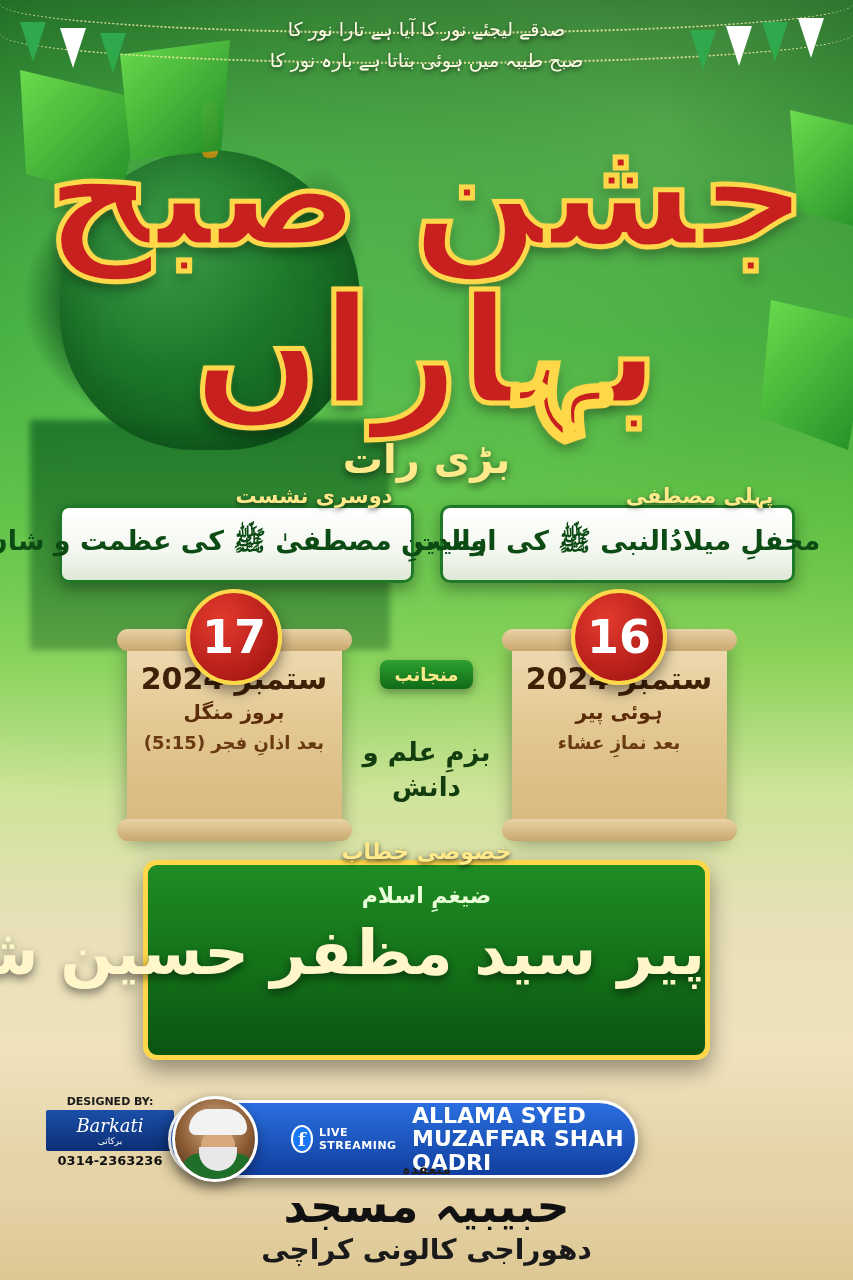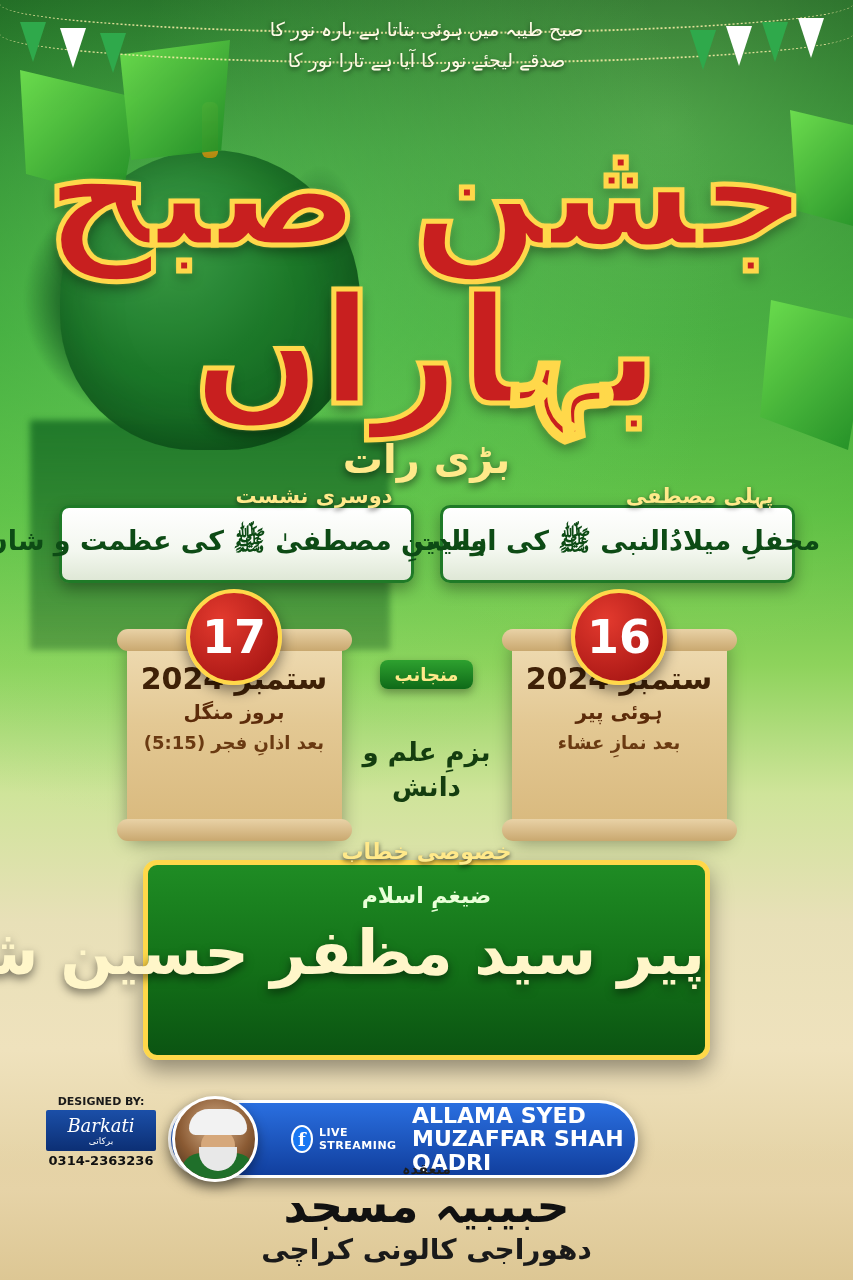--- a/index.html
+++ b/index.html
@@ -201,21 +201,21 @@
   }
   .speaker-panel .name {
     direction: rtl; color: #fff6c9; font-size: 62px; font-weight: bold;
     margin-top: 6px; line-height: 1.25;
     text-shadow: 0 4px 10px rgba(0,0,0,0.5);
     white-space: nowrap;
   }
 
   
   .designer {
-    position: absolute; left: 46px; top: 1095px; width: 110px;
+    position: absolute; left: 46px; top: 1095px; width: 128px;
     text-align: center;
   }
   .designer .hdr { font-size: 11px; font-weight: bold; color: #1a1a1a; }
   .designer .card {
     margin-top: 2px;
     background: linear-gradient(180deg, #1b4fa8, #0c2f74);
     color: #fff; border-radius: 2px; padding: 5px 4px;
   }
   .designer .card .b { font-family: "DejaVu Serif", serif; font-size: 18px; font-style: italic; }
   .designer .card .u { font-size: 9px; }
@@ -303,22 +303,22 @@
     <div class="pennant" style="left:20px; top:22px; background:#2fa94b;"></div>
     <div class="pennant" style="left:60px; top:28px; background:#ffffff;"></div>
     <div class="pennant" style="left:100px; top:33px; background:#2fa94b;"></div>
     <div class="pennant" style="left:690px; top:30px; background:#2fa94b;"></div>
     <div class="pennant" style="left:726px; top:26px; background:#ffffff;"></div>
     <div class="pennant" style="left:762px; top:22px; background:#2fa94b;"></div>
     <div class="pennant" style="left:798px; top:18px; background:#ffffff;"></div>
   </div>
 
   <div class="topline">
+    <div>صدقے لیجئے نور کا آیا ہے تارا نور کا</div>
     <div>صبح طیبہ میں ہوئی بتاتا ہے بارہ نور کا</div>
-    <div>صدقے لیجئے نور کا آیا ہے تارا نور کا</div>
   </div>
 
   <div class="title-wrap">
     <div class="title-main">جشن صبح بہاراں</div>
     <div class="title-sub">بڑی رات</div>
   </div>
 
   <div class="sessions">
     <div class="session">
       <div class="label">پہلی مصطفی</div>

